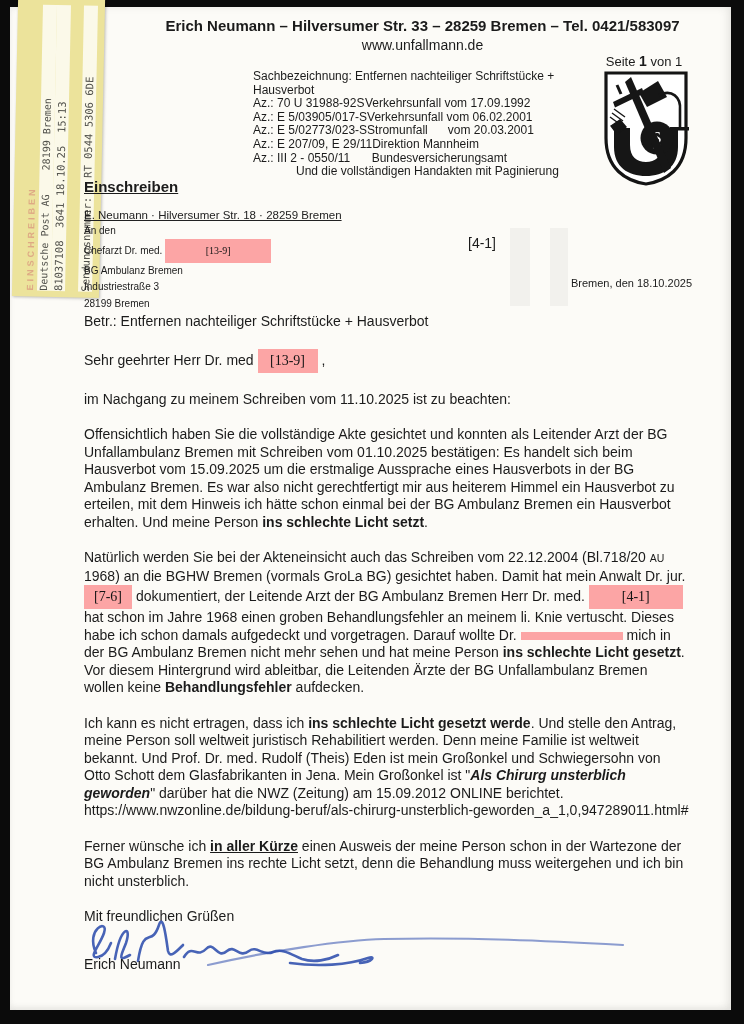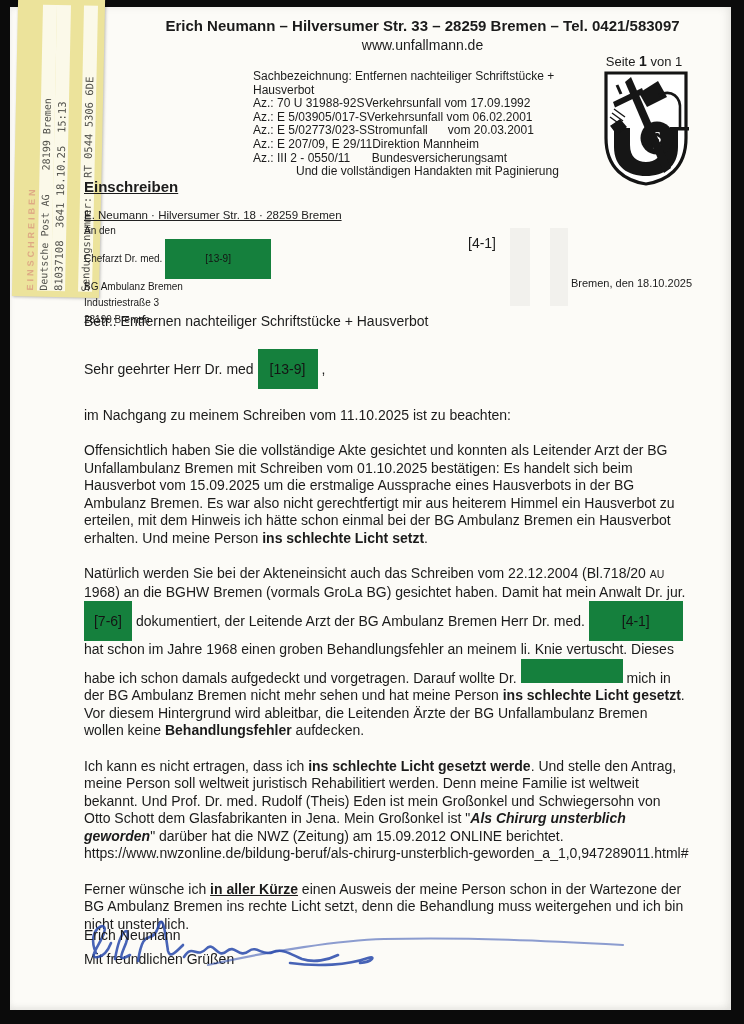--- a/index.html
+++ b/index.html
@@ -37,24 +37,24 @@
   .dateline{position:absolute;left:440px;top:270px;width:242px;text-align:right;font-size:11px;}
   .smudge{position:absolute;background:rgba(60,60,60,.05);}
   
   .body{position:absolute;left:74px;top:306px;width:606px;font-size:14px;line-height:17.5px;}
   .body p{margin:0 0 18px 0;white-space:pre-wrap;word-break:break-word;}
   .body p.closing{margin:12px 0 0 0;}
   .b{font-weight:bold;}
   .i{font-style:italic;}
   .u{text-decoration:underline;}
   .sc{font-size:10.5px;}
-  .redact{display:inline-block;background:#15803d;color:#141414;text-align:center;
-          padding:12px 5px;line-height:16px;vertical-align:baseline;}
+  .redact{display:inline-block;background:#fca5a5;color:#141414;text-align:center;
+          padding:4px 5px;line-height:16px;vertical-align:baseline;font-family:Liberation Serif, serif;}
   .signature{position:absolute;left:70px;top:906px;width:600px;height:62px;}
-  .signer{position:absolute;left:74px;top:920px;font-size:14px;}
+  .signer{position:absolute;left:74px;top:949px;font-size:14px;}
 </style>
 </head>
 <body>
 
 <div class="canvas">
   <div class="paper">
 
     <div class="sticker">
       <div class="rot">
         <div class="wm">EINSCHREIBEN</div>

